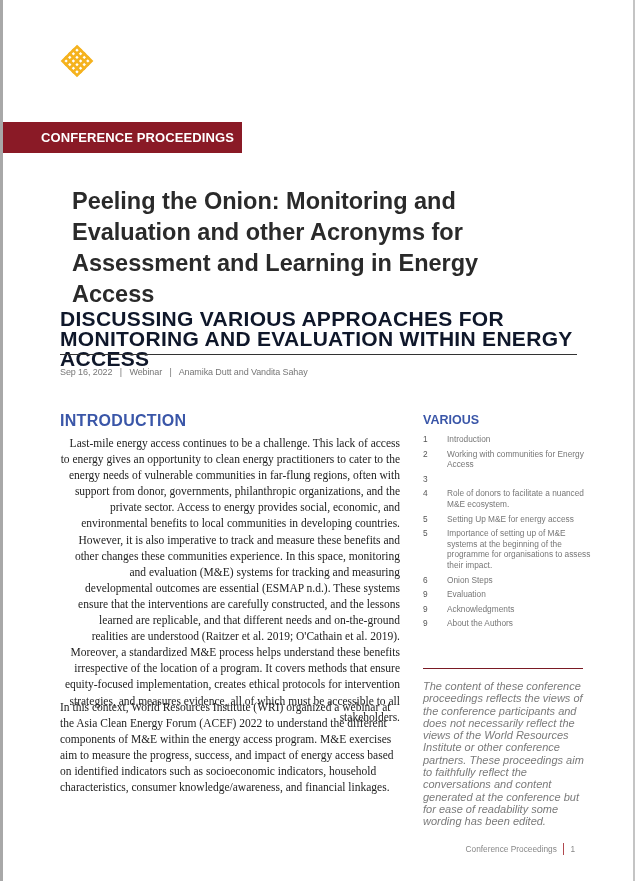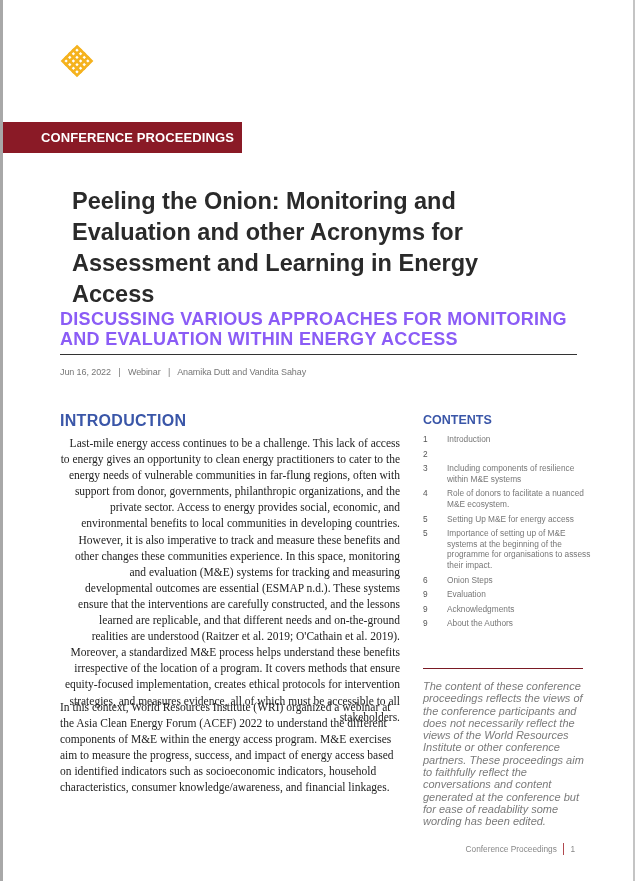--- a/index.html
+++ b/index.html
@@ -22,21 +22,21 @@
     color: #ffffff; font-weight: bold; font-size: 13px; display: flex; align-items: center;
     justify-content: flex-end; padding-right: 8px; box-sizing: border-box; letter-spacing: 0.1px;
   }
 
   .title {
     position: absolute; left: 60px; top: 174px; width: 470px; margin: 12px;
     font-size: 23.5px; line-height: 31px; font-weight: bold; color: #2a2a2a;
   }
   .subtitle {
     position: absolute; left: 60px; top: 309px; width: 530px; margin: 0;
-    font-size: 18px; line-height: 20px; color: #8b5cf6; letter-spacing: 0.3px;
+    font-size: 21px; line-height: 20px; color: #0f172a; letter-spacing: 0.3px;
   }
   .rule { position: absolute; left: 60px; top: 354px; width: 517px; height: 1px; background: #333; }
   .meta {
     position: absolute; left: 60px; top: 367px; font-size: 9px; color: #777; letter-spacing: -0.1px;
   }
   .meta .sep { margin: 0 5px; }
 
   .intro-heading {
     position: absolute; left: 60px; top: 412px; margin: 0;
     font-size: 16px; font-weight: bold; color: #3a56a8; letter-spacing: 0.3px;
@@ -91,43 +91,43 @@
 
 <div class="banner">
   <span>CONFERENCE PROCEEDINGS</span>
 </div>
 
 <h1 class="title">Peeling the Onion: Monitoring and Evaluation and other Acronyms for Assessment and Learning in Energy Access</h1>
 <h2 class="subtitle">DISCUSSING VARIOUS APPROACHES FOR MONITORING AND EVALUATION WITHIN ENERGY ACCESS</h2>
 <div class="rule"></div>
 
 <div class="meta">
-  <span>Jun 16, 2022</span>
+  <span>Sep 16, 2022</span>
   <span class="sep">|</span>
   <span>Webinar</span>
   <span class="sep">|</span>
   <span>Anamika Dutt and Vandita Sahay</span>
 </div>
 
 <h3 class="intro-heading">INTRODUCTION</h3>
 <p class="body-text" id="para1">Last-mile energy access continues to be a challenge. This lack of access to energy gives an opportunity to clean energy practitioners to cater to the energy needs of vulnerable communities in far-flung regions, often with support from donor, governments, philanthropic organizations, and the private sector. Access to energy provides social, economic, and environmental benefits to local communities in developing countries. However, it is also imperative to track and measure these benefits and other changes these communities experience. In this space, monitoring and evaluation (M&amp;E) systems for tracking and measuring developmental outcomes are essential (ESMAP n.d.). These systems ensure that the interventions are carefully constructed, and the lessons learned are replicable, and that different needs and on-the-ground realities are understood (Raitzer et al. 2019; O'Cathain et al. 2019). Moreover, a standardized M&amp;E process helps understand these benefits irrespective of the location of a program. It covers methods that ensure equity-focused implementation, creates ethical protocols for intervention strategies, and measures evidence, all of which must be accessible to all stakeholders.</p>
 <p class="body-text" id="para2">In this context, World Resources Institute (WRI) organized a webinar at the Asia Clean Energy Forum (ACEF) 2022 to understand the different components of M&amp;E within the energy access program. M&amp;E exercises aim to measure the progress, success, and impact of energy access based on identified indicators such as socioeconomic indicators, household characteristics, consumer knowledge/awareness, and financial linkages.</p>
 
-<h3 class="contents-heading">CONTENTS</h3>
+<h3 class="contents-heading">VARIOUS</h3>
 <ul class="toc">
   <li>
       <span class="num">1</span>
       <span class="lbl">Introduction</span>
     </li>
   <li>
       <span class="num">2</span>
+      <span class="lbl">Working with communities for Energy Access</span>
     </li>
   <li>
       <span class="num">3</span>
-      <span class="lbl">Including components of resilience within M&amp;E systems</span>
     </li>
   <li>
       <span class="num">4</span>
       <span class="lbl">Role of donors to facilitate a nuanced M&amp;E ecosystem.</span>
     </li>
   <li>
       <span class="num">5</span>
       <span class="lbl">Setting Up M&amp;E for energy access</span>
     </li>
   <li>

